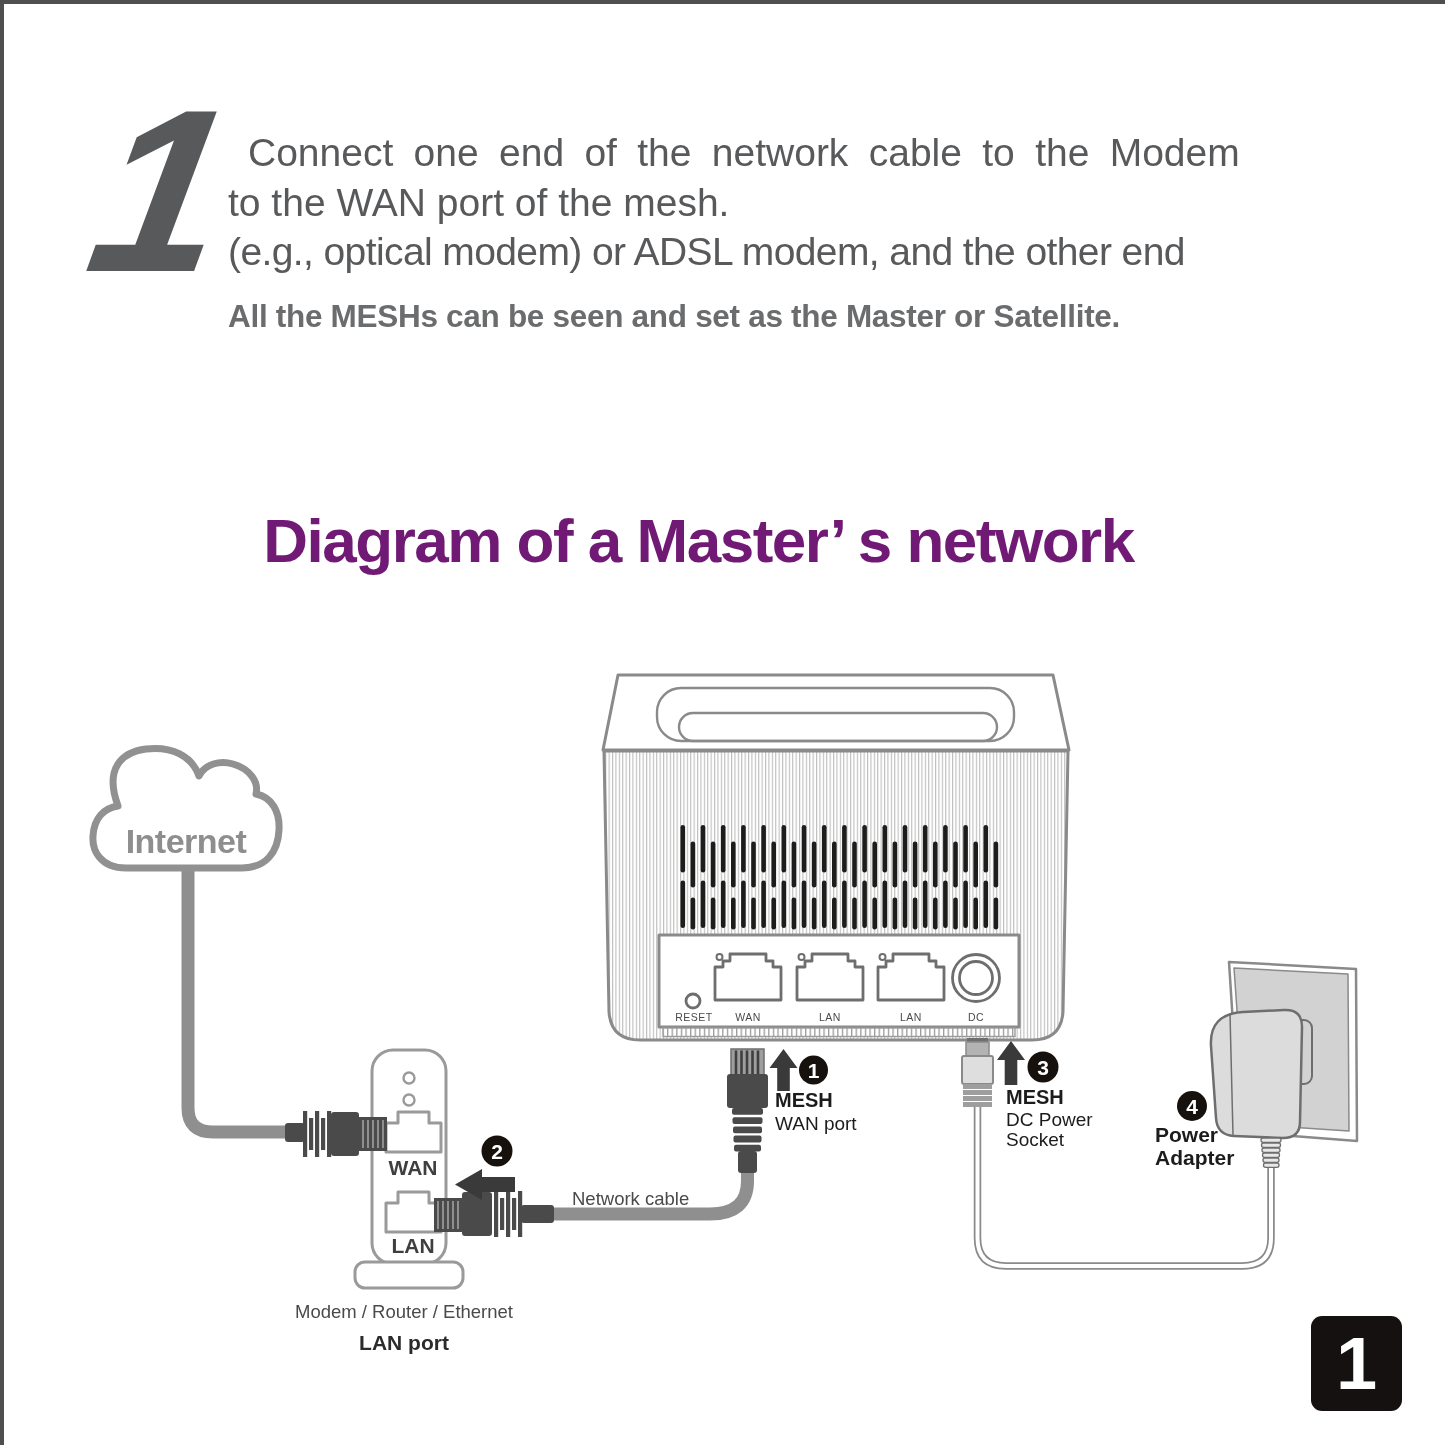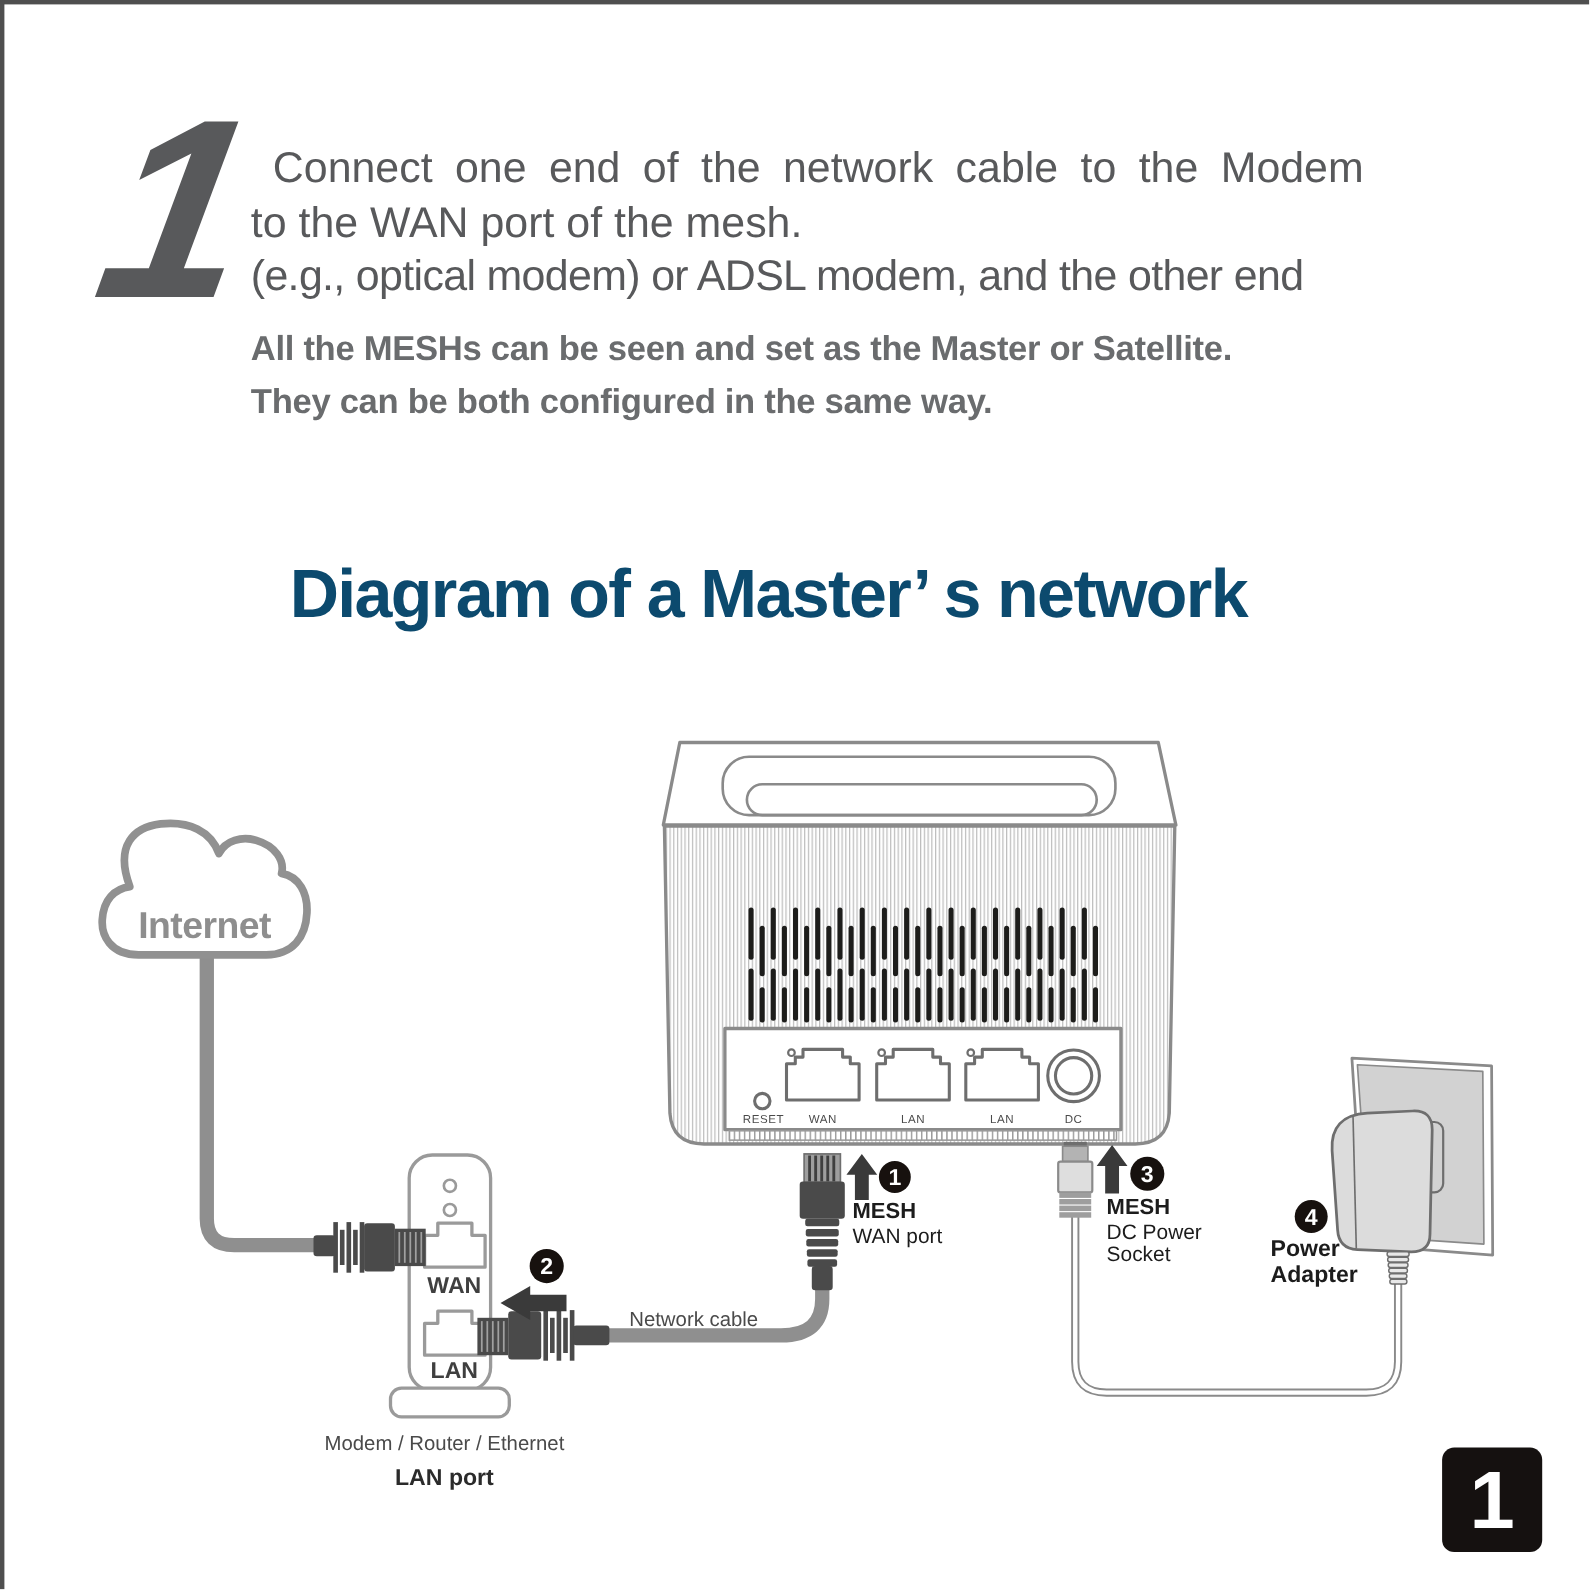--- a/index.html
+++ b/index.html
@@ -11,21 +11,21 @@
   .step-number{position:absolute;left:86px;top:96px;width:150px;text-align:center;
     font-size:232px;line-height:190px;font-weight:700;font-style:italic;color:#58595b;
     transform:skewX(-10deg);}
   .instruction{position:absolute;left:228px;top:128px;color:#58595b;font-size:39px;}
   .iline{white-space:nowrap;line-height:49.5px;}
   .ws1{word-spacing:9.5px;margin-left:20px;}
   .tight{letter-spacing:-0.6px;}
   .note{position:absolute;left:228px;top:292px;color:#6a6c6e;font-size:31.5px;letter-spacing:-0.3px;}
   .nline{white-space:nowrap;line-height:48px;font-weight:bold;}
   .diagram-title{position:absolute;left:0;top:505px;width:1397px;text-align:center;
-    font-size:62px;line-height:72px;font-weight:700;letter-spacing:-1.5px;color:#0c4a6e;white-space:nowrap;}
+    font-size:62px;line-height:72px;font-weight:700;letter-spacing:-1.5px;color:#701a75;white-space:nowrap;}
 
   svg.diagram{position:absolute;left:0;top:0;}
   .ln{stroke:#8a8a8a;stroke-width:3;stroke-linejoin:round;stroke-linecap:round;}
   .ln2{stroke:#8a8a8a;stroke-width:2.4;stroke-linejoin:round;}
   .mln{stroke:#9a9a9a;stroke-width:3;stroke-linejoin:round;}
   .mln2{stroke:#9a9a9a;stroke-width:2.4;}
   .pln{stroke:#6e6e6e;stroke-width:2.8;stroke-linejoin:round;}
   .cable{stroke:#8f8f8f;stroke-width:13;fill:none;}
   .thin-out{stroke:#8a8a8a;stroke-width:7.5;fill:none;stroke-linejoin:round;}
   .thin-in{stroke:#ffffff;stroke-width:4;fill:none;stroke-linejoin:round;}
@@ -55,21 +55,20 @@
   <div class="step-number">1</div>
 
   <div class="instruction">
     <div class="iline ws1">Connect one end of the network cable to the Modem</div>
     <div class="iline">to the WAN port of the mesh.</div>
     <div class="iline tight">(e.g., optical modem) or ADSL modem, and the other end</div>
   </div>
 
   <div class="note">
     <div class="nline">All the MESHs can be seen and set as the Master or Satellite.</div>
-    <div class="nline">They can be both configured in the same way.</div>
   </div>
 
   <div class="diagram-title">Diagram of a Master’ s network</div>
 
   <svg class="diagram" width="1445" height="1445" viewBox="0 0 1445 1445">
     <defs>
       <pattern id="fins" patternUnits="userSpaceOnUse" width="3.4" height="12">
         <rect width="3.4" height="12" fill="#ffffff"></rect>
         <rect width="1.1" height="12" fill="#bdbdbd"></rect>
       </pattern>

